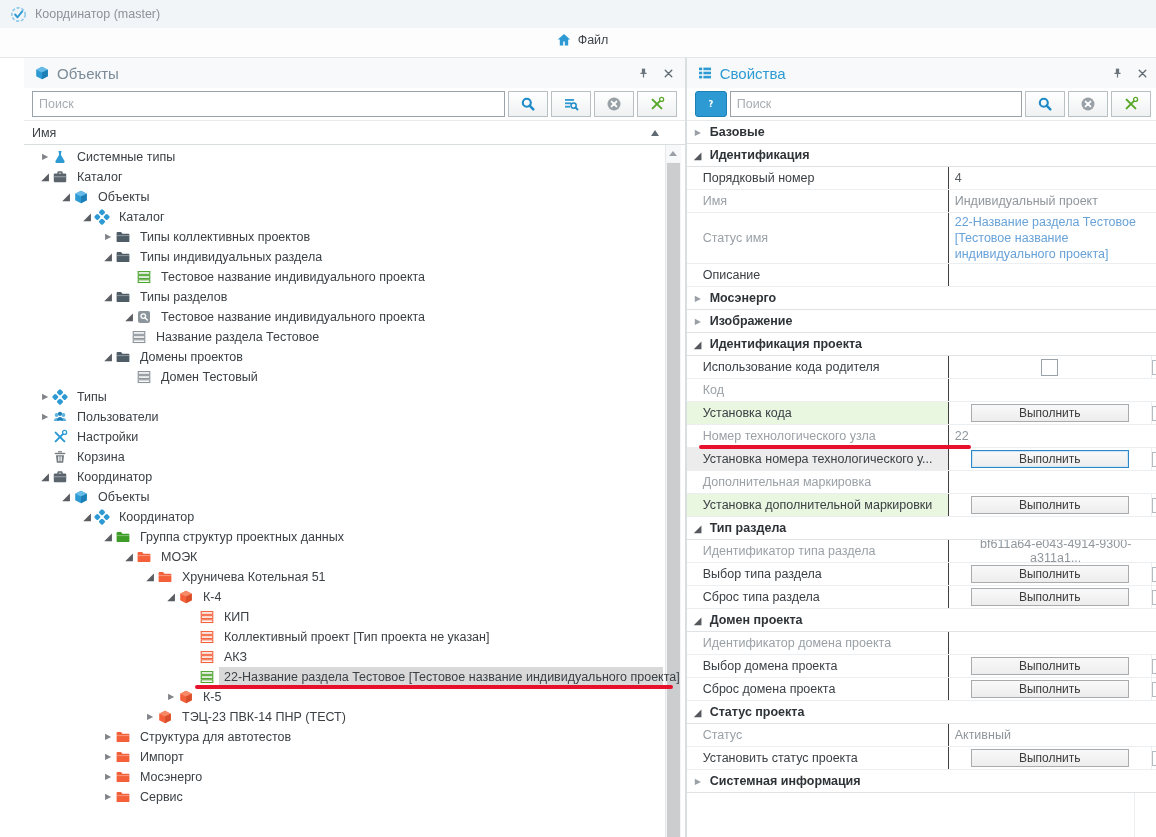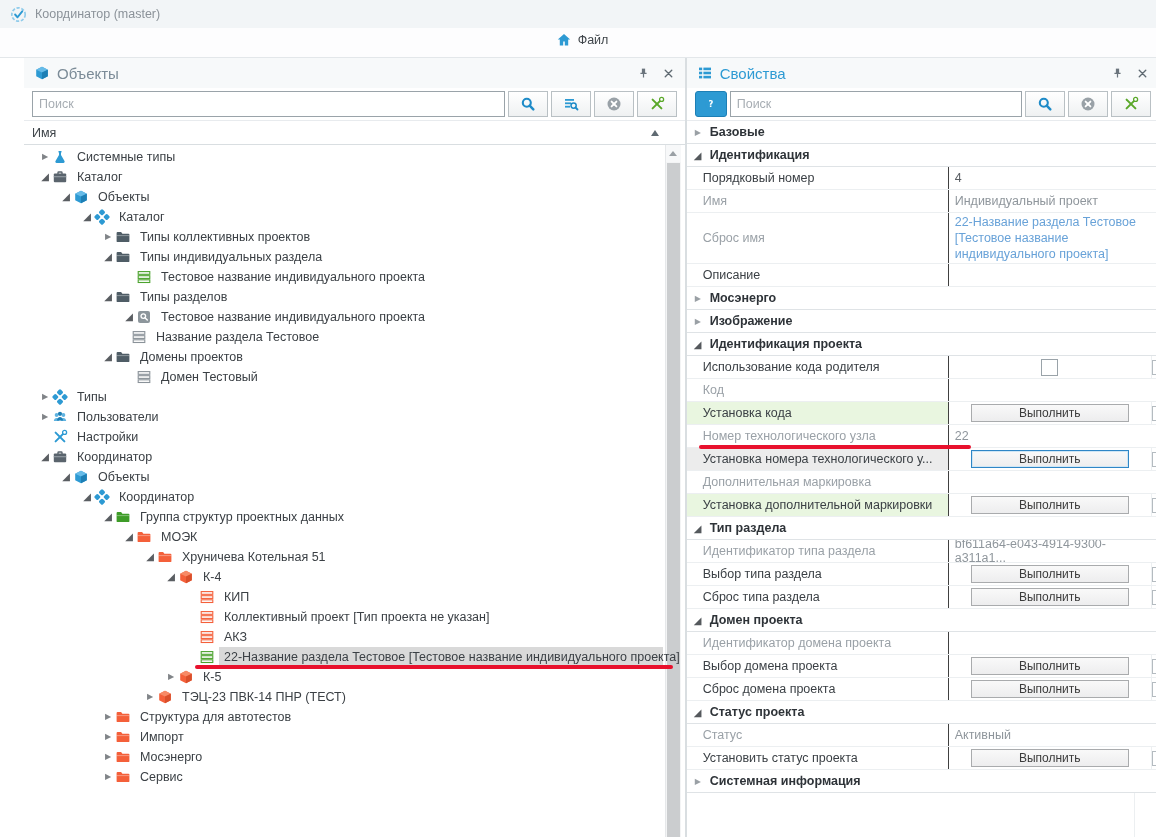--- a/index.html
+++ b/index.html
@@ -63,21 +63,21 @@
   .pg-row{display:flex;border-bottom:1px solid #eceff1;height:22px;flex:none;position:relative;}
   .pg-row.tall{height:50px;}
   .pg-label{width:245px;flex:none;padding-left:16px;border-right:1px solid #404040;overflow:hidden;white-space:nowrap;display:flex;align-items:center;}
   .pg-label.muted{color:#9aa1a7;}
   .pg-value{width:202px;flex:none;border-right:1px solid #eceff1;padding:0 4px 0 6px;color:#5a5f64;overflow:hidden;display:flex;align-items:center;}
   .pg-value.center{justify-content:center;padding:0;}
   .pg-cb{flex:1;display:flex;align-items:center;justify-content:center;}
   .cb{width:13px;height:13px;border:1px solid #b4bbc0;background:#fff;}
   .mid-cb{width:15px;height:15px;border:1px solid #9aa3a9;background:#fff;}
   .val-blue{color:#68a2d8;line-height:16px;white-space:normal;align-self:center;}
-  .val-muted{color:#8f969c;}
+  .val-muted{color:#8f969c;text-align:center;}
   .exec-btn{width:158px;height:18px;border:1px solid #a9abad;background:linear-gradient(#f9f9f9,#ededee);font:inherit;font-size:12px;color:#3b3b3b;display:flex;align-items:center;justify-content:center;cursor:default;}
   .exec-btn.focused{border-color:#2f86c6;box-shadow:inset 0 0 0 1px #cfe6f5;}
   .hl-green .pg-label{background:#e9f6e0;}
   .hl-gray .pg-label{background:#ececec;}
   .red-underline-prop{position:absolute;left:12px;bottom:-2px;width:272px;height:4px;background:#e8112d;border-radius:2px;z-index:4;}
   .pg-filler{flex:1;position:relative;}
   .pg-filler::before{content:"";position:absolute;left:447px;top:0;bottom:0;width:1px;background:#eceff1;}
 </style>
 </head>
 <body>
@@ -416,20 +416,34 @@
               <g stroke="#2d9ad3" stroke-width="2" stroke-linecap="round">
                 <path d="M3.6 3.6l8.8 8.8"></path>
                 <path d="M12.4 3.6l-8.8 8.8"></path>
               </g>
               <circle cx="12.6" cy="3.4" r="2" fill="#fff" stroke="#2d9ad3" stroke-width="1.3"></circle>
             </svg>
           </span>
           <span class="t-label">Настройки</span>
         </div>
         <div class="tree-row" style="padding-left: 14px;">
+          <span class="t-exp"></span>
+          <span class="t-icon">
+            <svg viewBox="0 0 16 16">
+              <g fill="#737b80">
+                <rect x="2.8" y="3.8" width="10.4" height="1.4"></rect>
+                <rect x="6" y="2.2" width="4" height="1.2"></rect>
+                <path d="M4 6.2h8l-.8 7.6H4.8z"></path>
+              </g>
+              <path d="M6.6 7.4v4.8M8 7.4v4.8M9.4 7.4v4.8" stroke="#fff" stroke-width=".9"></path>
+            </svg>
+          </span>
+          <span class="t-label">Корзина</span>
+        </div>
+        <div class="tree-row" style="padding-left: 14px;">
           <span class="t-exp open">◢</span>
           <span class="t-icon">
             <svg viewBox="0 0 16 16">
               <path d="M6 5V3.7c0-.4.3-.7.7-.7h2.6c.4 0 .7.3.7.7V5" fill="none" stroke="#5a646d" stroke-width="1.4"></path>
               <rect x="1.8" y="4.6" width="12.4" height="8.6" rx="1" fill="#5a646d"></rect>
               <rect x="1.8" y="7" width="12.4" height="1.3" fill="#8b949c"></rect>
             </svg>
           </span>
           <span class="t-label">Координатор</span>
         </div>
@@ -708,21 +722,21 @@
             <span class="">4</span>
           </div>
         </div>
         <div class="pg-row">
           <div class="pg-label muted">Имя</div>
           <div class="pg-value">
             <span class=" val-muted">Индивидуальный проект</span>
           </div>
         </div>
         <div class="pg-row tall">
-          <div class="pg-label muted">Сброс имя</div>
+          <div class="pg-label muted">Статус имя</div>
           <div class="pg-value">
             <span class="val-blue">22-Название раздела Тестовое [Тестовое название индивидуального проекта]</span>
           </div>
         </div>
         <div class="pg-row">
           <div class="pg-label">Описание</div>
           <div class="pg-value">
             <span class=""></span>
           </div>
         </div>

